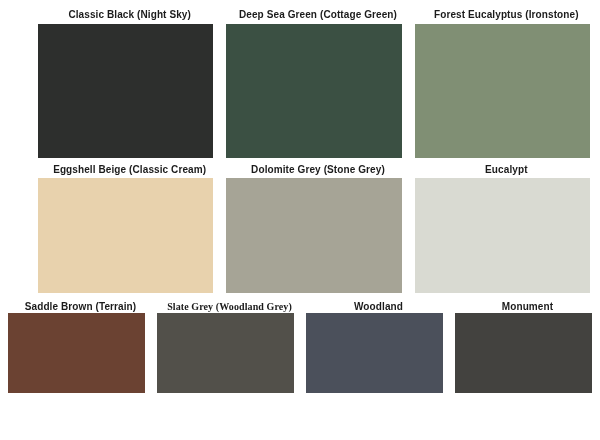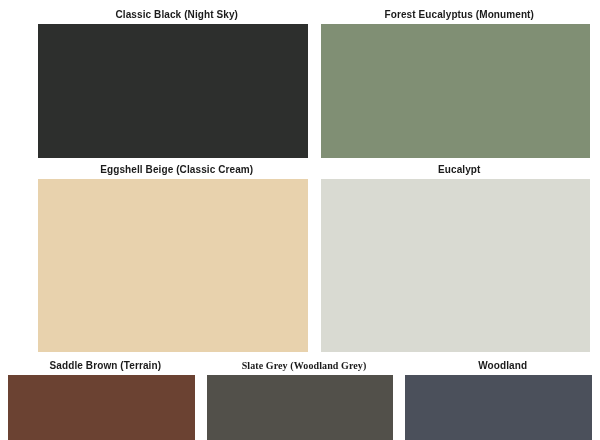--- a/index.html
+++ b/index.html
@@ -18,22 +18,22 @@
     width: 600px;
     height: 440px;
     box-sizing: border-box;
   }
   .swatch-row {
     display: flex;
     box-sizing: border-box;
     width: 100%;
   }
   #row-1 { padding: 0 10px 0 38px; gap: 13px; height: 158px; }
-  #row-2 { padding: 0 10px 0 38px; gap: 13px; height: 194px; }
-  #row-3 { padding: 0 8px 0 8px;  gap: 12px; height: 132px; }
+  #row-2 { padding: 0 10px 0 38px; gap: 13px; height: 135px; }
+  #row-3 { padding: 0 8px 0 8px;  gap: 12px; height: 100px; }
 
   .swatch-cell {
     display: flex;
     flex-direction: column;
     align-items: stretch;
     flex: 1 1 0;
     min-width: 0;
   }
   .swatch-label {
     font-size: 10px;
@@ -64,44 +64,56 @@
 <body style="background-color: rgb(255, 255, 255);">
 
 <div id="palette-board">
 
   <div class="swatch-row" id="row-1">
     <div class="swatch-cell">
       <div class="swatch-label" style="color: rgb(27, 27, 27);">Classic Black (Night Sky)</div>
       <div class="swatch-chip" style="background-color: rgb(45, 47, 45);"></div>
     </div>
     <div class="swatch-cell">
-      <div class="swatch-label" style="color: rgb(27, 27, 27);">Forest Eucalyptus (Monument)</div>
+      <div class="swatch-label" style="color: rgb(27, 27, 27);">Deep Sea Green (Cottage Green)</div>
+      <div class="swatch-chip" style="background-color: rgb(59, 80, 67);"></div>
+    </div>
+    <div class="swatch-cell">
+      <div class="swatch-label" style="color: rgb(27, 27, 27);">Forest Eucalyptus (Ironstone)</div>
       <div class="swatch-chip" style="background-color: rgb(128, 143, 116);"></div>
     </div>
   </div>
 
   <div class="swatch-row" id="row-2">
     <div class="swatch-cell">
       <div class="swatch-label" style="color: rgb(27, 27, 27);">Eggshell Beige (Classic Cream)</div>
       <div class="swatch-chip" style="background-color: rgb(232, 210, 173);"></div>
+    </div>
+    <div class="swatch-cell">
+      <div class="swatch-label" style="color: rgb(27, 27, 27);">Dolomite Grey (Stone Grey)</div>
+      <div class="swatch-chip" style="background-color: rgb(166, 164, 150);"></div>
     </div>
     <div class="swatch-cell">
       <div class="swatch-label" style="color: rgb(27, 27, 27);">Eucalypt</div>
       <div class="swatch-chip" style="background-color: rgb(217, 218, 210);"></div>
     </div>
   </div>
 
   <div class="swatch-row" id="row-3">
     <div class="swatch-cell">
       <div class="swatch-label" style="color: rgb(27, 27, 27);">Saddle Brown (Terrain)</div>
       <div class="swatch-chip" style="background-color: rgb(107, 66, 50);"></div>
     </div>
     <div class="swatch-cell">
       <div class="swatch-label" style="color: rgb(27, 27, 27); font-family: Liberation Serif, serif;">Slate Grey (Woodland Grey)</div>
       <div class="swatch-chip" style="background-color: rgb(82, 80, 74);"></div>
     </div>
     <div class="swatch-cell">
       <div class="swatch-label" style="color: rgb(27, 27, 27);">Woodland</div>
       <div class="swatch-chip" style="background-color: rgb(75, 80, 91);"></div>
     </div>
+    <div class="swatch-cell">
+      <div class="swatch-label" style="color: rgb(27, 27, 27);">Monument</div>
+      <div class="swatch-chip" style="background-color: rgb(67, 66, 63);"></div>
+    </div>
   </div>
 
 </div>
 
 </body></html>

